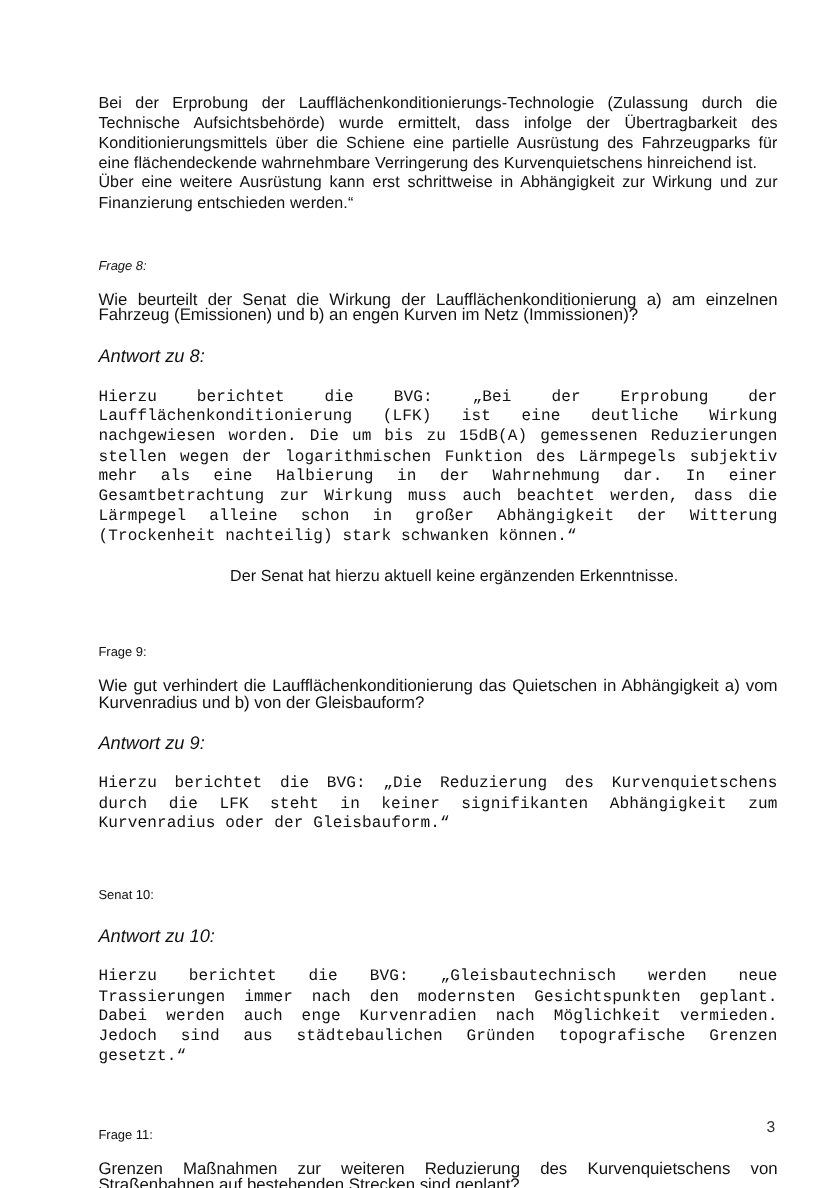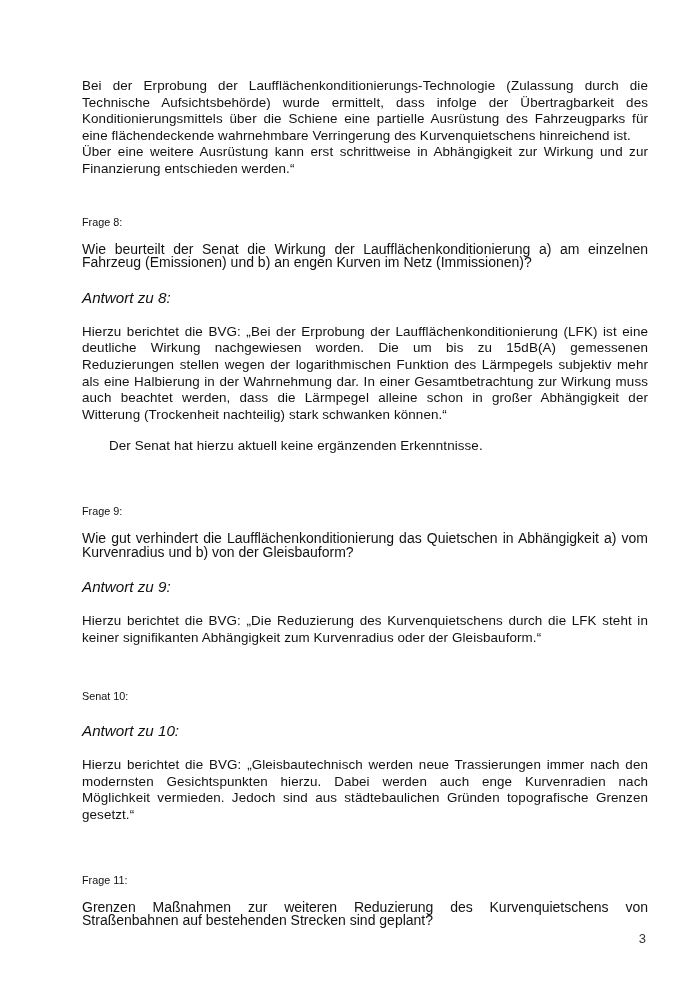--- a/index.html
+++ b/index.html
@@ -41,24 +41,24 @@
     line-height: 13.6px;
     text-align: justify;
     margin-top: 14px;
   }
   .a-heading {
     font-size: 15.2px;
     line-height: 18px;
     margin-top: 19px;
     font-style: italic;
   }
-  .after-heading { margin-top: 17px; }
-  .note { margin-top: 15px; text-align: left; margin-left: 27px; }
+  .after-heading { margin-top: 17px; font-family: Liberation Mono, monospace; }
+  .note { margin-top: 15px; text-align: center; margin-left: 27px; }
   .mt-xl { margin-top: 44px; }
-  .mt-lg { margin-top: 38px; }
+  .mt-lg { margin-top: 38px; font-style: italic; }
 
   .page-number {
     position: absolute;
     right: 54px;
     bottom: 44px;
     font-size: 13px;
     color: #333333;
   }
 </style>
 </head>
@@ -76,21 +76,21 @@
     <p class="body after-heading">Hierzu berichtet die BVG: „Bei der Erprobung der Laufflächenkonditionierung (LFK) ist eine deutliche Wirkung nachgewiesen worden. Die um bis zu 15dB(A) gemessenen Reduzierungen stellen wegen der logarithmischen Funktion des Lärmpegels subjektiv mehr als eine Halbierung in der Wahrnehmung dar. In einer Gesamtbetrachtung zur Wirkung muss auch beachtet werden, dass die Lärmpegel alleine schon in großer Abhängigkeit der Witterung (Trockenheit nachteilig) stark schwanken können.“</p>
     <p class="body note">Der Senat hat hierzu aktuell keine ergänzenden Erkenntnisse.</p>
 
     <p class="q-label">Frage 9:</p>
     <p class="q-text">Wie gut verhindert die Laufflächenkonditionierung das Quietschen in Abhängigkeit a) vom Kurvenradius und b) von der Gleisbauform?</p>
     <p class="a-heading">Antwort zu 9:</p>
     <p class="body after-heading">Hierzu berichtet die BVG: „Die Reduzierung des Kurvenquietschens durch die LFK steht in keiner signifikanten Abhängigkeit zum Kurvenradius oder der Gleisbauform.“</p>
 
     <p class="q-label mt-xl">Senat 10:</p>
     <p class="a-heading">Antwort zu 10:</p>
-    <p class="body after-heading">Hierzu berichtet die BVG: „Gleisbautechnisch werden neue Trassierungen immer nach den modernsten Gesichtspunkten hierzu. Dabei werden auch enge Kurvenradien nach Möglichkeit vermieden. Jedoch sind aus städtebaulichen Gründen topografische Grenzen gesetzt.“</p>
+    <p class="body after-heading">Hierzu berichtet die BVG: „Gleisbautechnisch werden neue Trassierungen immer nach den modernsten Gesichtspunkten geplant. Dabei werden auch enge Kurvenradien nach Möglichkeit vermieden. Jedoch sind aus städtebaulichen Gründen topografische Grenzen gesetzt.“</p>
 
     <p class="q-label">Frage 11:</p>
     <p class="q-text">Grenzen Maßnahmen zur weiteren Reduzierung des Kurvenquietschens von Straßenbahnen auf bestehenden Strecken sind geplant?</p>
 
   </div>
 
   <div class="page-number">3</div>
 </div>
 
 </body></html>

